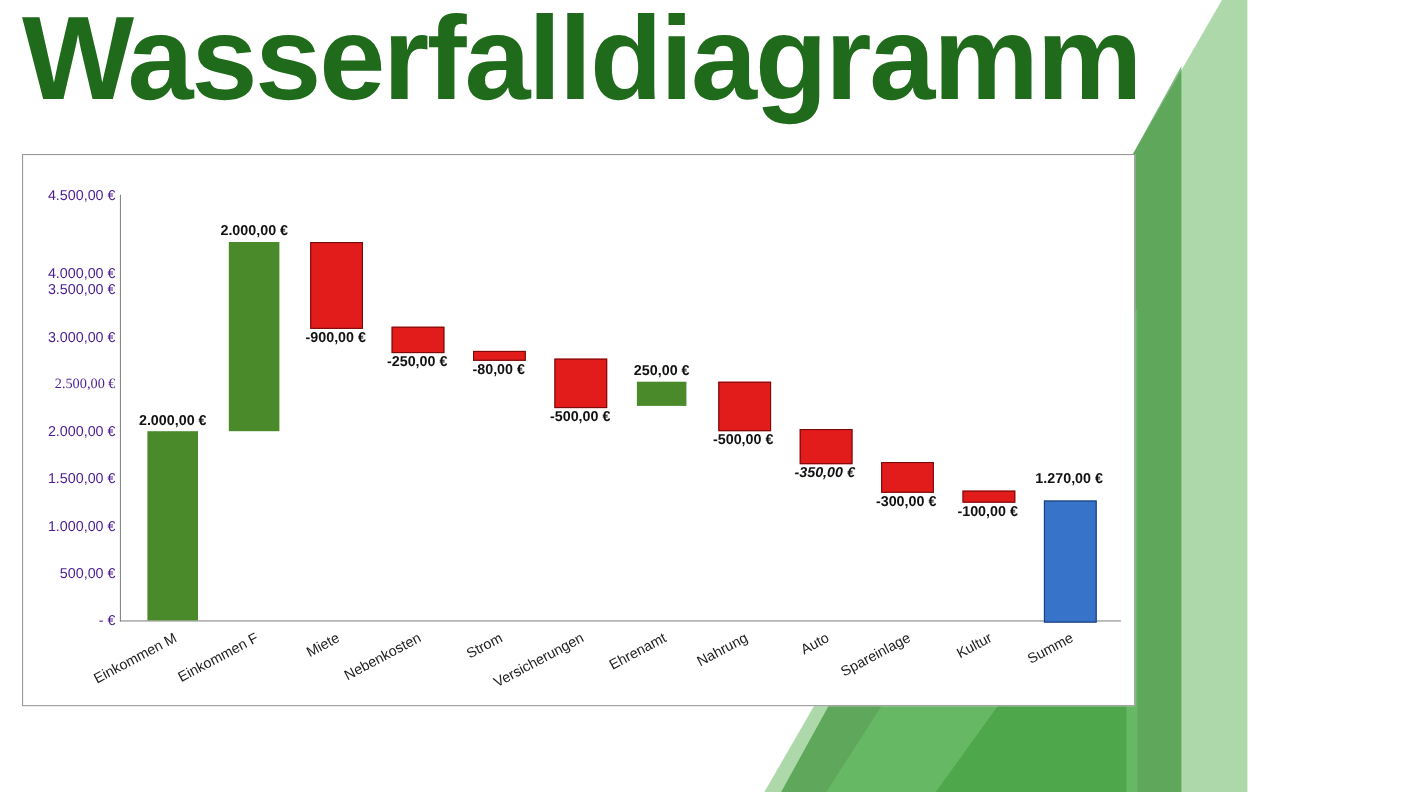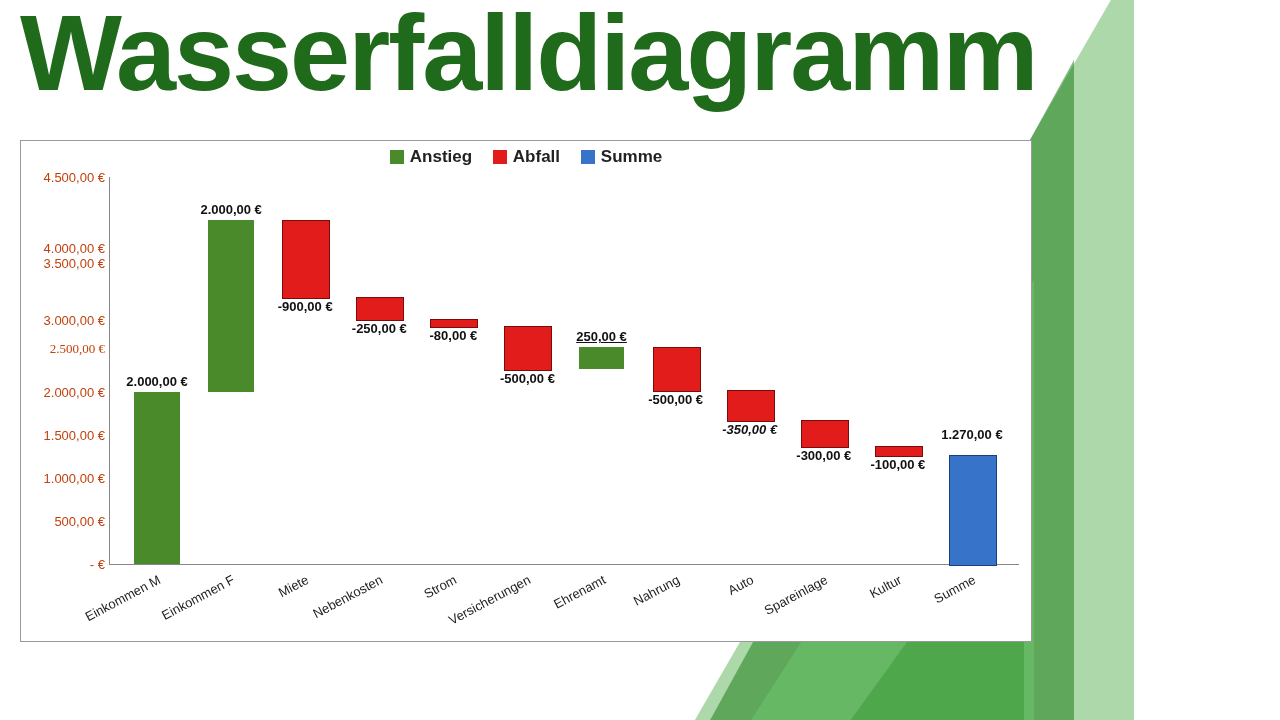--- a/index.html
+++ b/index.html
@@ -17,21 +17,21 @@
   .excel .book .grid{position:absolute;inset:8px;display:grid;grid-template-columns:repeat(4,1fr);grid-template-rows:repeat(6,1fr)}
   .excel .book .grid div{border:1px solid #1f6f3d}
   .excel .badge{position:absolute;left:0;top:28px;width:130px;height:130px;background:#1f6f3d;transform:skewY(-6deg);border-radius:6px;display:flex;align-items:center;justify-content:center}
   .excel .badge span{transform:skewY(6deg);color:#fff;font-size:74px;font-weight:700;font-family:Arial,sans-serif}
   
   .chart{position:absolute;left:20px;top:140px;width:1010px;height:500px;background:#fff;border:1px solid #999}
   .legend{position:absolute;left:0;right:0;top:6px;text-align:center;font-size:17px;font-weight:700;color:#222}
   .legend .sw{display:inline-block;width:14px;height:14px;vertical-align:-2px;margin:0 6px 0 16px}
   .legend .sw:first-child{margin-left:0}
   .plot{position:absolute;left:88px;top:36px;right:12px;bottom:76px;border-left:1px solid #888;border-bottom:1px solid #888}
-  .ylab{position:absolute;left:0;width:84px;text-align:right;font-size:13px;color:#c2410c;transform:translateY(-50%)}
+  .ylab{position:absolute;left:0;width:84px;text-align:right;font-size:13px;color:#4c1d95;transform:translateY(-50%)}
   .bar{position:absolute}
   .bar.anstieg{background:#4a8a2a}
   .bar.abfall{background:#e21b1b;border:1px solid #7a0b0b}
   .bar.summe{background:#3773c8;border:1px solid #1a3f7a}
   .dlabel{position:absolute;font-size:13px;font-weight:700;color:#111;white-space:nowrap;text-align:center;transform:translateX(-50%)}
   .xbox{position:absolute;font-size:13px;color:#222;white-space:nowrap;transform:rotate(-28deg);transform-origin:right top;text-align:right}
 </style>
 </head>
 <body>
 <div class="stage">
@@ -70,59 +70,54 @@
           <div></div>
           <div></div>
     </div>
       </div>
     <div class="badge">
         <span>X</span>
       </div>
   </div>
 
   <div class="chart">
-    <div class="legend">
-      <span class="sw" style="background:#4a8a2a"></span><span>Anstieg</span>
-      <span class="sw" style="background:#e21b1b"></span><span>Abfall</span>
-      <span class="sw" style="background:#3773c8"></span><span>Summe</span>
-    </div>
     <div class="plot" id="plot">
         <div class="bar anstieg" style="left: 24.0758px; top: 215px; width: 45.9317px; height: 172px;"></div>
         <div class="dlabel" style="left: 47.0417px; top: 197px;">2.000,00 €</div>
         <div class="bar anstieg" style="left: 98.1592px; top: 43px; width: 45.9317px; height: 172px;"></div>
         <div class="dlabel" style="left: 121.125px; top: 25px;">2.000,00 €</div>
         <div class="bar abfall" style="left: 172.242px; top: 43px; width: 45.9317px; height: 77.4px;"></div>
         <div class="dlabel" style="left: 195.208px; top: 122.4px;">-900,00 €</div>
         <div class="bar abfall" style="left: 246.326px; top: 120.4px; width: 45.9317px; height: 21.5px;"></div>
         <div class="dlabel" style="left: 269.292px; top: 143.9px;">-250,00 €</div>
         <div class="bar abfall" style="left: 320.409px; top: 141.9px; width: 45.9317px; height: 6.88px;"></div>
         <div class="dlabel" style="left: 343.375px; top: 150.78px;">-80,00 €</div>
         <div class="bar abfall" style="left: 394.492px; top: 148.78px; width: 45.9317px; height: 43px;"></div>
         <div class="dlabel" style="left: 417.458px; top: 193.78px;">-500,00 €</div>
         <div class="bar anstieg" style="left: 468.576px; top: 170.28px; width: 45.9317px; height: 21.5px;"></div>
-        <div class="dlabel" style="left: 491.542px; top: 152.28px; text-decoration: underline;">250,00 €</div>
+        <div class="dlabel" style="left: 491.542px; top: 152.28px;">250,00 €</div>
         <div class="bar abfall" style="left: 542.659px; top: 170.28px; width: 45.9317px; height: 43px;"></div>
         <div class="dlabel" style="left: 565.625px; top: 215.28px;">-500,00 €</div>
         <div class="bar abfall" style="left: 616.742px; top: 213.28px; width: 45.9317px; height: 30.1px;"></div>
         <div class="dlabel" style="left: 639.708px; top: 245.38px; font-style: italic;">-350,00 €</div>
         <div class="bar abfall" style="left: 690.826px; top: 243.38px; width: 45.9317px; height: 25.8px;"></div>
         <div class="dlabel" style="left: 713.792px; top: 271.18px;">-300,00 €</div>
         <div class="bar abfall" style="left: 764.909px; top: 269.18px; width: 45.9317px; height: 8.6px;"></div>
         <div class="dlabel" style="left: 787.875px; top: 279.78px;">-100,00 €</div>
         <div class="bar summe" style="left: 838.992px; top: 277.78px; width: 45.9317px; height: 109.22px;"></div>
         <div class="dlabel" style="left: 861.958px; top: 250px;">1.270,00 €</div>
       </div>
     <div id="ylabels">
         <div class="ylab" style="top: 423px;">-   €</div>
         <div class="ylab" style="top: 380px;">500,00 €</div>
         <div class="ylab" style="top: 337px;">1.000,00 €</div>
         <div class="ylab" style="top: 294px;">1.500,00 €</div>
         <div class="ylab" style="top: 251px;">2.000,00 €</div>
         <div class="ylab" style="top: 208px; font-family: Liberation Serif, serif;">2.500,00 €</div>
-        <div class="ylab" style="top: 179px;">3.000,00 €</div>
+        <div class="ylab" style="top: 165px;">3.000,00 €</div>
         <div class="ylab" style="top: 122px;">3.500,00 €</div>
         <div class="ylab" style="top: 79px; margin-top: 28px;">4.000,00 €</div>
         <div class="ylab" style="top: 36px;">4.500,00 €</div>
       </div>
     <div id="xlabels">
         <div class="xbox" style="left: 129.042px; top: 431px; width: 120px; margin-left: -114px;">Einkommen M</div>
         <div class="xbox" style="left: 203.125px; top: 431px; width: 120px; margin-left: -114px;">Einkommen F</div>
         <div class="xbox" style="left: 277.208px; top: 431px; width: 120px; margin-left: -114px;">Miete</div>
         <div class="xbox" style="left: 351.292px; top: 431px; width: 120px; margin-left: -114px;">Nebenkosten</div>
         <div class="xbox" style="left: 425.375px; top: 431px; width: 120px; margin-left: -114px;">Strom</div>

